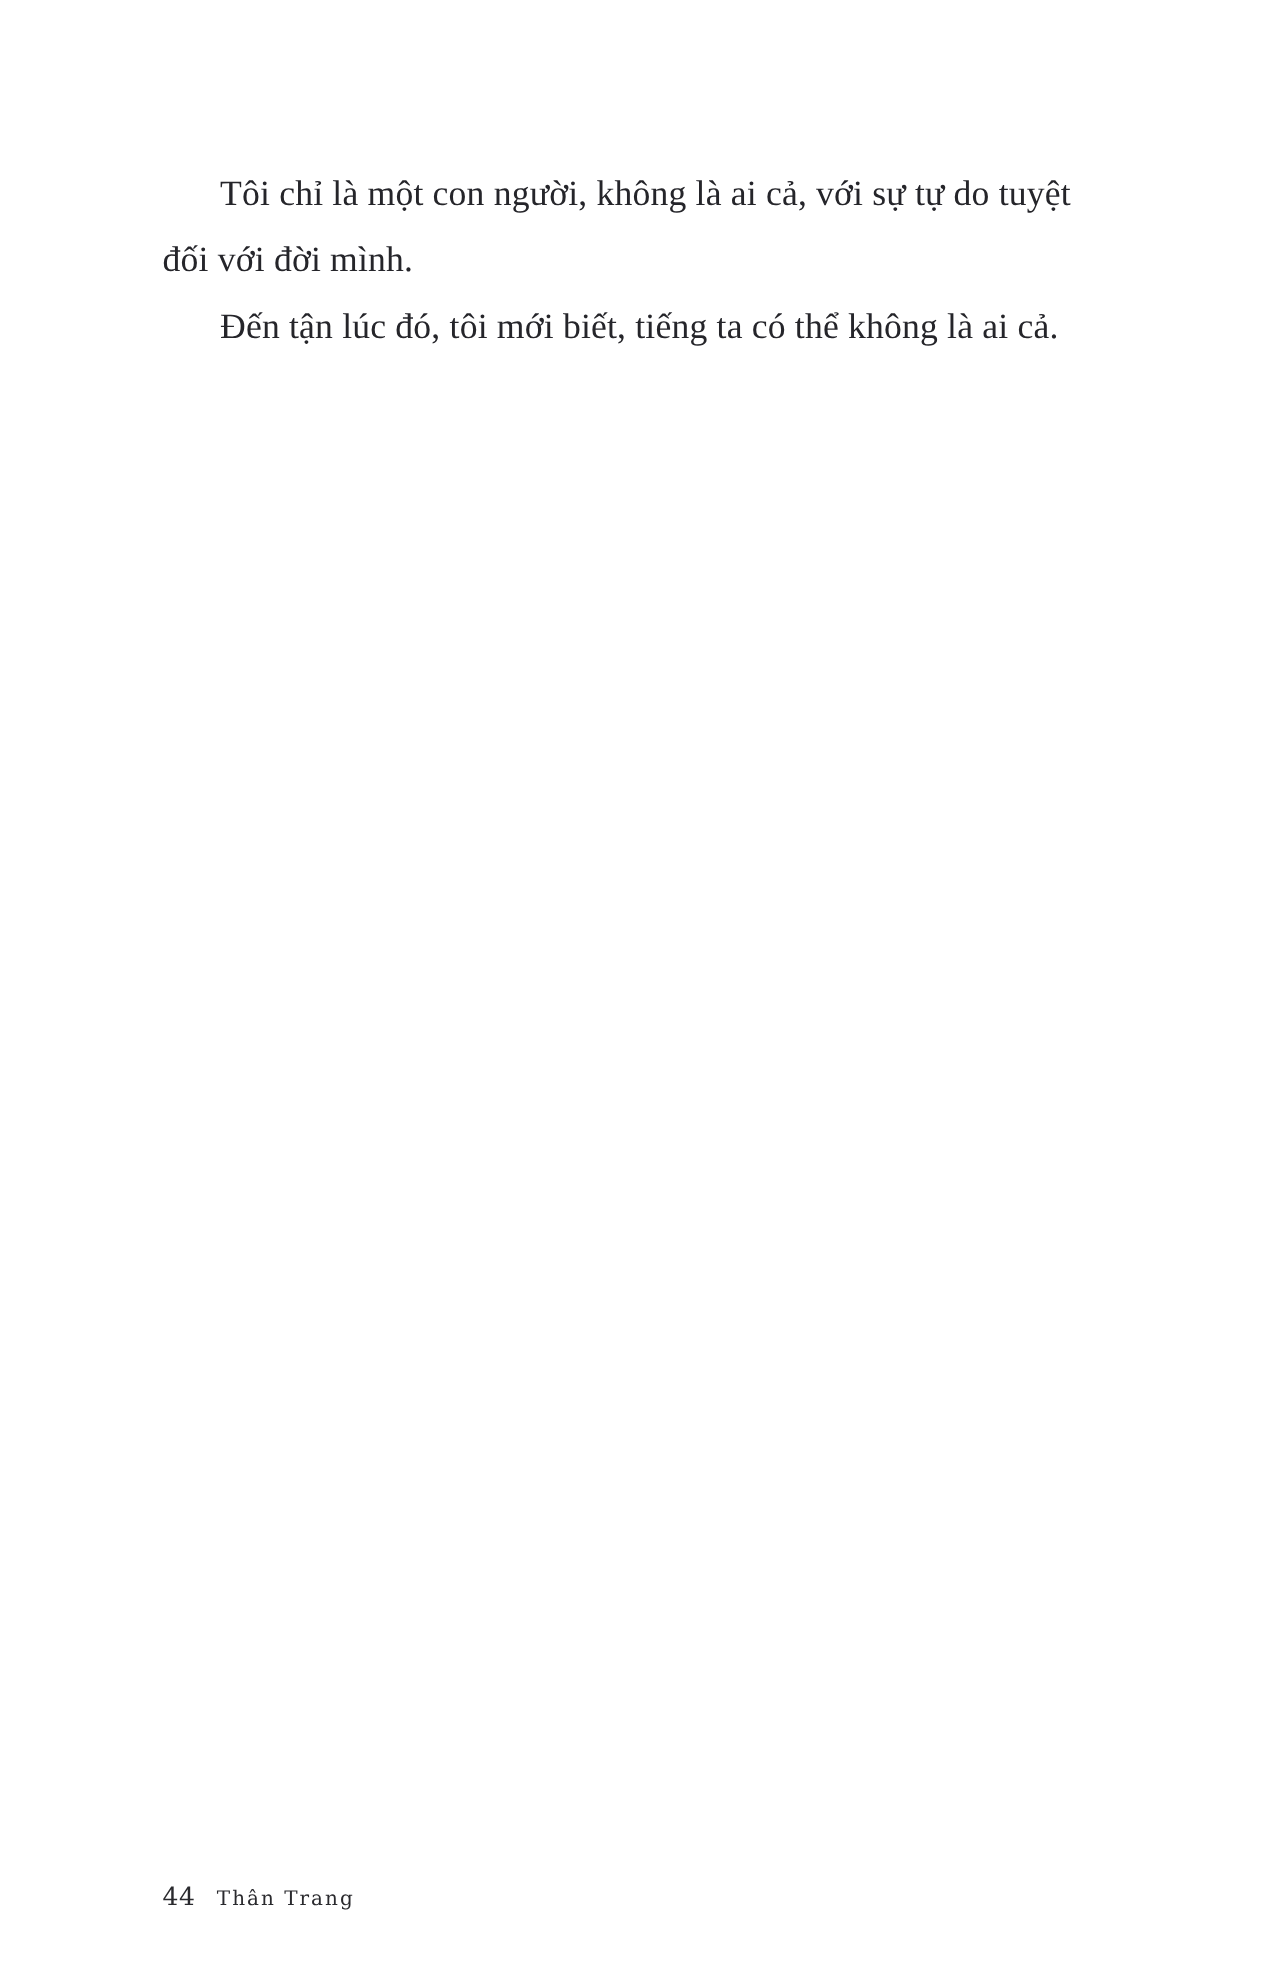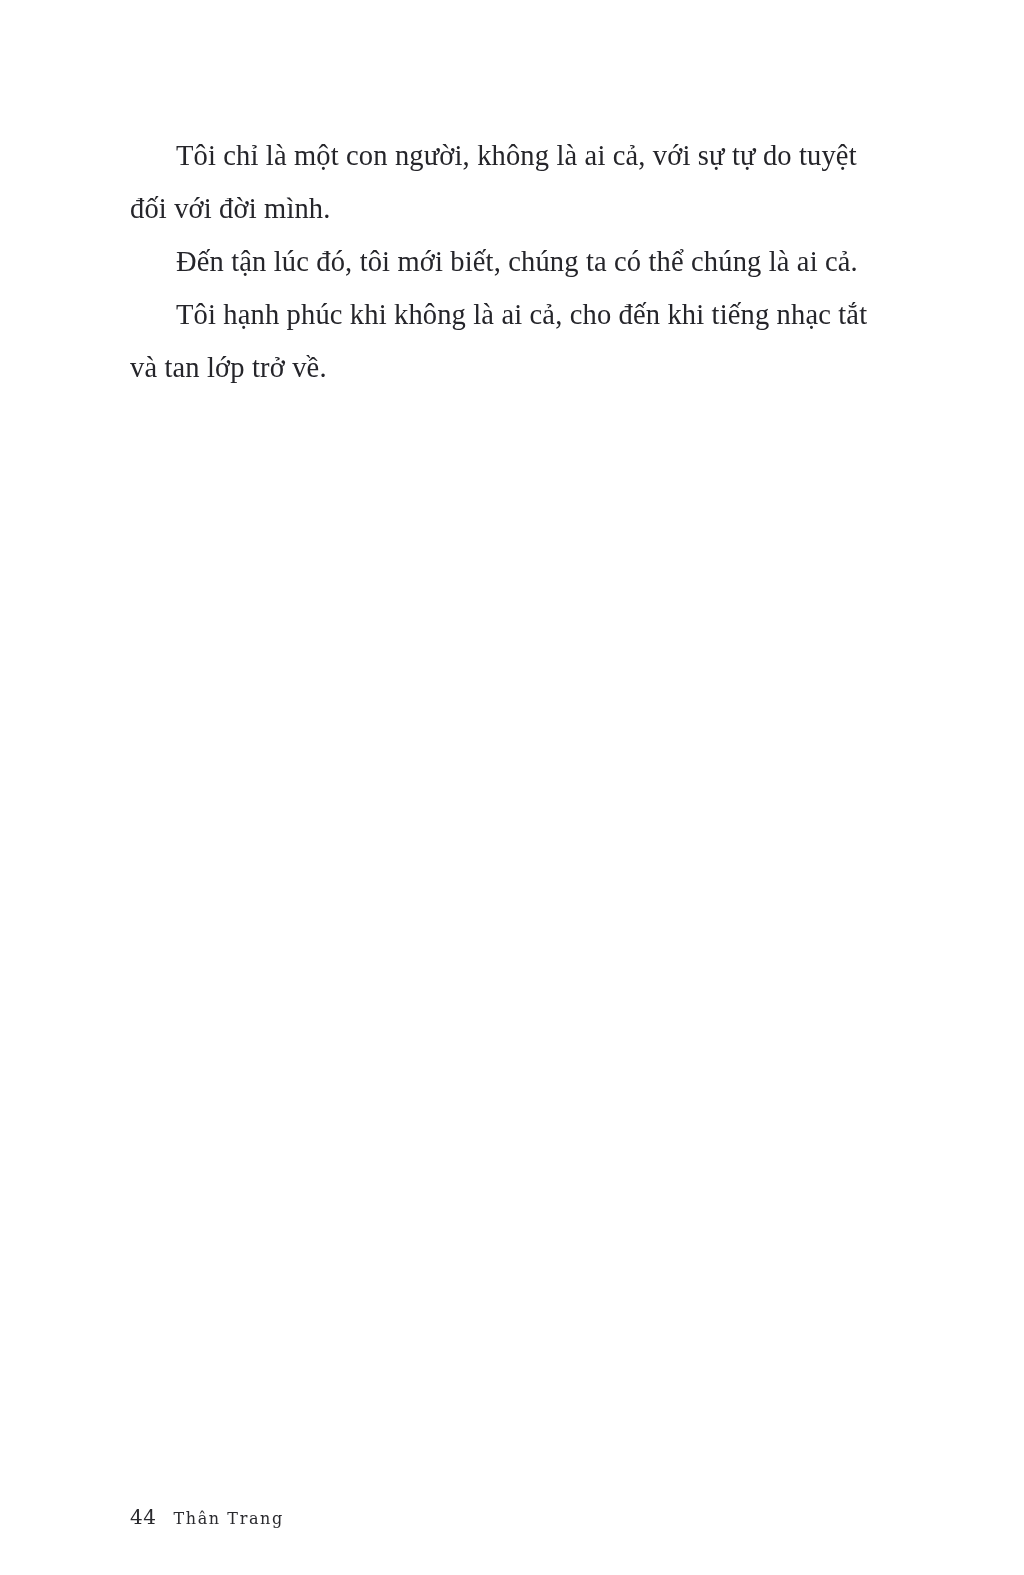--- a/index.html
+++ b/index.html
@@ -61,22 +61,21 @@
     letter-spacing: 1.6px;
   }
 </style>
 </head>
 <body>
 
 <div class="page">
 
   <div class="text-block">
     <p class="para">Tôi chỉ là một con người, không là ai cả, với sự tự do tuyệt đối với đời mình.</p>
-    <p class="para">Đến tận lúc đó, tôi mới biết, chúng ta có thể chúng là ai cả.</p>
-    <p class="para">Tôi hạnh phúc khi không là ai cả, cho đến khi tiếng nhạc tắt và tan lớp trở về.</p>
+    <p class="para">Đến tận lúc đó, tôi mới biết, tiếng ta có thể không là ai cả.</p>
   </div>
 
   <div class="footer">
     <span class="folio">44</span>
     <span class="running-title">Thân Trang</span>
   </div>
 
 </div>
 
 </body></html>

